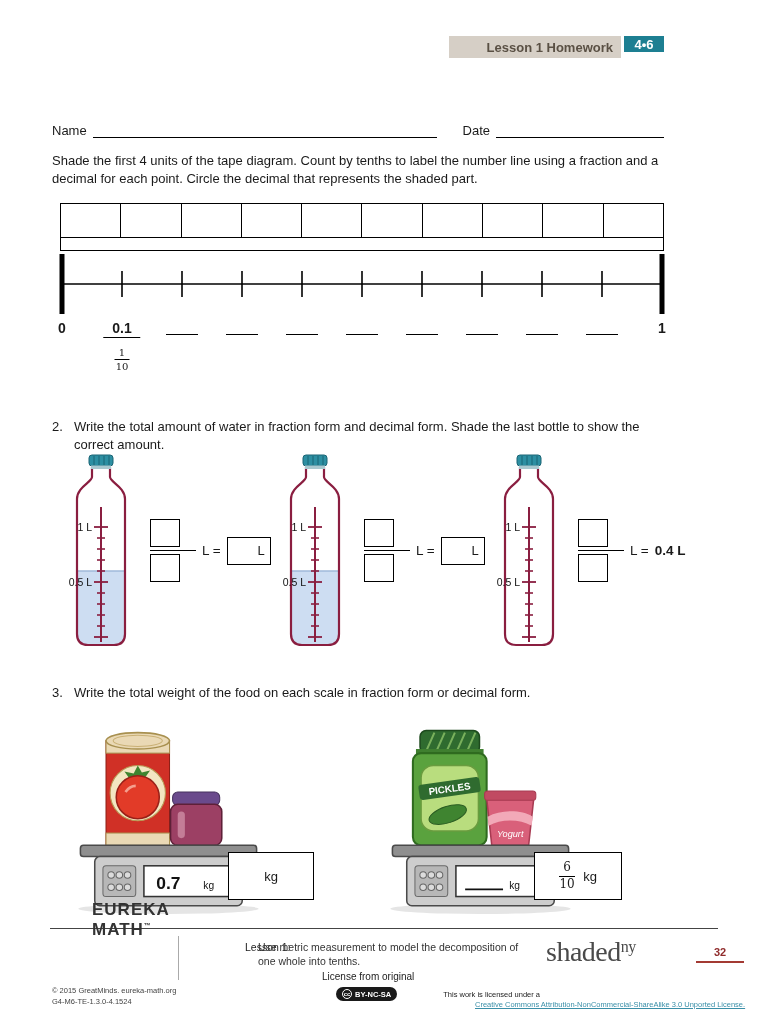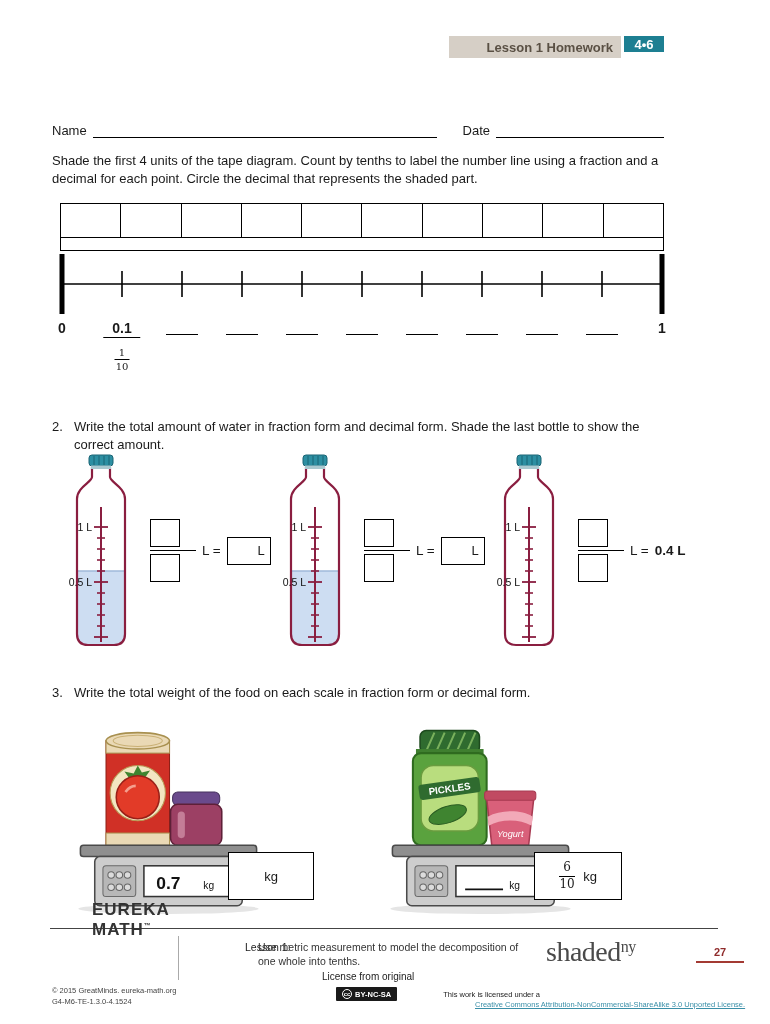--- a/index.html
+++ b/index.html
@@ -69,21 +69,21 @@
   .eureka sup { font-size:7px; letter-spacing:0; }
   .footer-divider { position:absolute; left:178px; top:936px; height:44px; border-left:1px solid #aaa; }
   .lesson-label { position:absolute; left:202px; top:941px; font-size:10.5px; font-weight:normal; color:#222;padding-left:43px; }
   .lesson-desc { position:absolute; left:258px; top:941px; width:272px; font-size:10.5px; color:#333; line-height:1.3; }
   .engage { position:absolute; left:546px; top:936px; font-family:"Liberation Serif", serif; font-size:28px; color:#4a4a4a; letter-spacing:-0.5px; }
   .engage sup { font-size:16px; vertical-align:9px; }
   .page-number { position:absolute; right:26px; top:946px; width:48px; text-align:center; font-size:11px; font-weight:bold; color:#8f2b2b; border-bottom:2px solid #a33a33; padding-bottom:3px; }
   .copyright { position:absolute; left:52px; top:986px; font-size:7.5px; color:#444; line-height:1.45; }
   .modified { position:absolute; left:322px; top:971px; font-size:10px; color:#222; }
   .cc-row { position:absolute; left:336px; top:987px; display:flex; align-items:flex-start; gap:6px; }
-  .cc-badge { background:#1a1a1a; color:#fff; font-size:7.5px; font-weight:bold; padding:2px 6px; border-radius:1px; display:inline-flex; align-items:center; gap:3px; }
+  .cc-badge { background:#1a1a1a; color:#fff; font-size:7.5px; font-weight:bold; padding:2px 6px; border-radius:7px; display:inline-flex; align-items:center; gap:3px; }
   .cc-circle { border:1px solid #fff; border-radius:50%; width:10px; height:10px; display:inline-flex; align-items:center; justify-content:center; font-size:6px; font-weight:bold; }
   .cc-intro { font-size:7.5px; color:#222; padding-top:3px;margin-left:40px; }
   .cc-link { position:absolute; left:436px; top:1000px; font-size:7.5px; color:#3a8fa8; text-decoration:underline;margin-left:39px; }
   svg text { font-family:"Liberation Sans", sans-serif; }
 </style>
 </head>
 <body>
 
 <div class="page">
 
@@ -383,21 +383,21 @@
   </div>
 
   <div class="footer-divider"></div>
   <div class="lesson-label">Lesson 1:</div>
   <div class="lesson-desc">Use metric measurement to model the decomposition of one whole into tenths.</div>
 
   <div class="engage">
     <span>shaded</span><sup>ny</sup>
   </div>
 
-  <div class="page-number">27</div>
+  <div class="page-number">32</div>
 
   <div class="copyright">
     <div>© 2015 GreatMinds. eureka-math.org</div>
     <div>G4-M6-TE-1.3.0-4.1524</div>
   </div>
 
   <div class="modified">License from original</div>
 
   <div class="cc-row">
     <span class="cc-badge">

